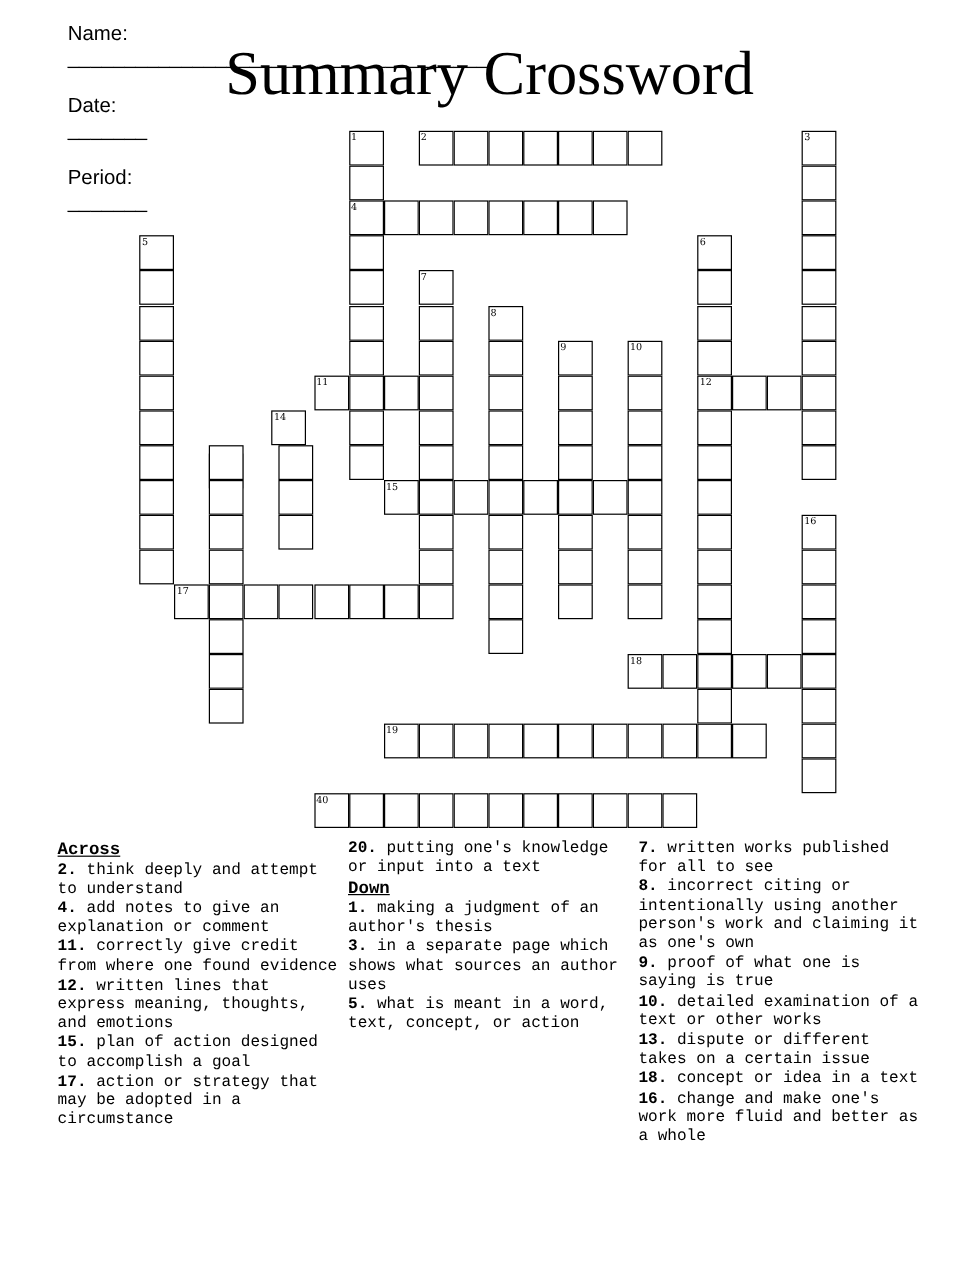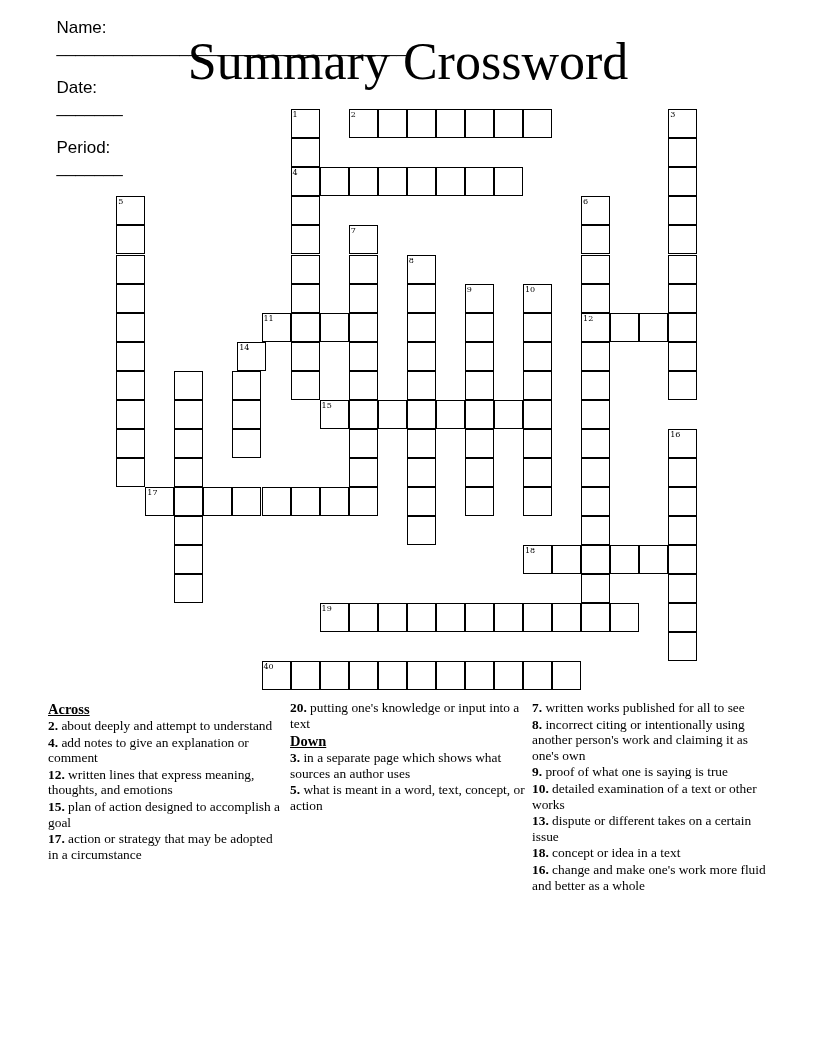--- a/index.html
+++ b/index.html
@@ -3,21 +3,21 @@
 <meta charset="utf-8">
 <style>
   html, body { margin: 0; padding: 0; background: #ffffff; }
   body { width: 816px; height: 1056px; position: relative; overflow: hidden; color: #000; }
   .header { position: absolute; top: -2px; left: 47px; font-family: "Liberation Sans", sans-serif; font-size: 17px; white-space: pre; }
   .header span { margin-right: 0; }
   .title { position: absolute; top: 30px; left: 0; width: 816px; text-align: center; font-family: "Liberation Serif", serif; font-size: 52px; line-height: 64px; }
   .grid { position: absolute; left: 117px; top: 110px; width: 582px; height: 582px; }
   .cell { position: absolute; width: 29.05px; height: 29.05px; box-sizing: border-box; border: 1.5px solid #000; margin-left: -0.75px; margin-top: -0.75px; background: #fff; }
   .cell .num { position: absolute; left: 1px; top: 0px; font-family: "DejaVu Serif", serif; font-size: 8px; line-height: 9px; color: #000; }
-  .clues { position: absolute; top: 700px; font-family: Liberation Serif, serif; font-size: 13.4px; line-height: 15.6px; }
+  .clues { position: absolute; top: 700px; font-family: Liberation Mono, monospace; font-size: 13.4px; line-height: 15.6px; }
   .col1 { left: 48px; width: 236px; }
   .col2 { left: 290px; width: 236px; }
   .col3 { left: 532px; width: 240px; }
   .clue-head { font-weight: bold; text-decoration: underline; font-size: 14.5px; line-height: 18px; }
   .clue { margin: 0 0 1px 0; }
   .clue b { font-weight: bold; }
 </style>
 </head>
 <body>
 
@@ -162,21 +162,21 @@
       <span class="num">13</span>
     </div>
     <div class="cell" style="left: 58.1px; top: 261.45px;"></div>
     <div class="cell" style="left: 58.1px; top: 290.5px;"></div>
     <div class="cell" style="left: 58.1px; top: 319.55px;"></div>
     <div class="cell" style="left: 58.1px; top: 348.6px;"></div>
     <div class="cell" style="left: 58.1px; top: 377.65px;"></div>
     <div class="cell" style="left: 58.1px; top: 406.7px;"></div>
     <div class="cell" style="left: 58.1px; top: 435.75px;"></div>
     <div class="cell" style="left: 58.1px; top: 464.8px;"></div>
-    <div class="cell" style="left: 121px; top: 232.4px; text-align: right;">
+    <div class="cell" style="left: 110px; top: 232.4px; text-align: right;">
       <span class="num">14</span>
     </div>
     <div class="cell" style="left: 116.2px; top: 261.45px;"></div>
     <div class="cell" style="left: 116.2px; top: 290.5px;"></div>
     <div class="cell" style="left: 116.2px; top: 319.55px;"></div>
     <div class="cell" style="left: 203.35px; top: 290.5px;">
       <span class="num">15</span>
     </div>
     <div class="cell" style="left: 261.45px; top: 290.5px;"></div>
     <div class="cell" style="left: 319.55px; top: 290.5px;"></div>
@@ -228,31 +228,33 @@
     <div class="cell" style="left: 319.55px; top: 551.95px;"></div>
     <div class="cell" style="left: 348.6px; top: 551.95px;"></div>
     <div class="cell" style="left: 377.65px; top: 551.95px;"></div>
     <div class="cell" style="left: 406.7px; top: 551.95px;"></div>
     <div class="cell" style="left: 435.75px; top: 551.95px;"></div>
   </div>
 
 <div class="clues col1">
   <div class="clue-head">Across</div>
   <div>
-    <div class="clue"><b>2.</b><span> about deeply and attempt to understand</span></div>
+    <div class="clue"><b>2.</b><span> think deeply and attempt to understand</span></div>
     <div class="clue"><b>4.</b><span> add notes to give an explanation or comment</span></div>
+    <div class="clue"><b>11.</b><span> correctly give credit from where one found evidence</span></div>
     <div class="clue"><b>12.</b><span> written lines that express meaning, thoughts, and emotions</span></div>
     <div class="clue"><b>15.</b><span> plan of action designed to accomplish a goal</span></div>
     <div class="clue"><b>17.</b><span> action or strategy that may be adopted in a circumstance</span></div>
   </div>
 </div>
 
 <div class="clues col2">
   <div class="clue"><b>20.</b><span> putting one's knowledge or input into a text</span></div>
   <div class="clue-head">Down</div>
+  <div class="clue"><b>1.</b><span> making a judgment of an author's thesis</span></div>
   <div class="clue"><b>3.</b><span> in a separate page which shows what sources an author uses</span></div>
   <div class="clue"><b>5.</b><span> what is meant in a word, text, concept, or action</span></div>
 </div>
 
 <div class="clues col3">
   <div class="clue"><b>7.</b><span> written works published for all to see</span></div>
   <div class="clue"><b>8.</b><span> incorrect citing or intentionally using another person's work and claiming it as one's own</span></div>
   <div class="clue"><b>9.</b><span> proof of what one is saying is true</span></div>
   <div class="clue"><b>10.</b><span> detailed examination of a text or other works</span></div>
   <div class="clue"><b>13.</b><span> dispute or different takes on a certain issue</span></div>

